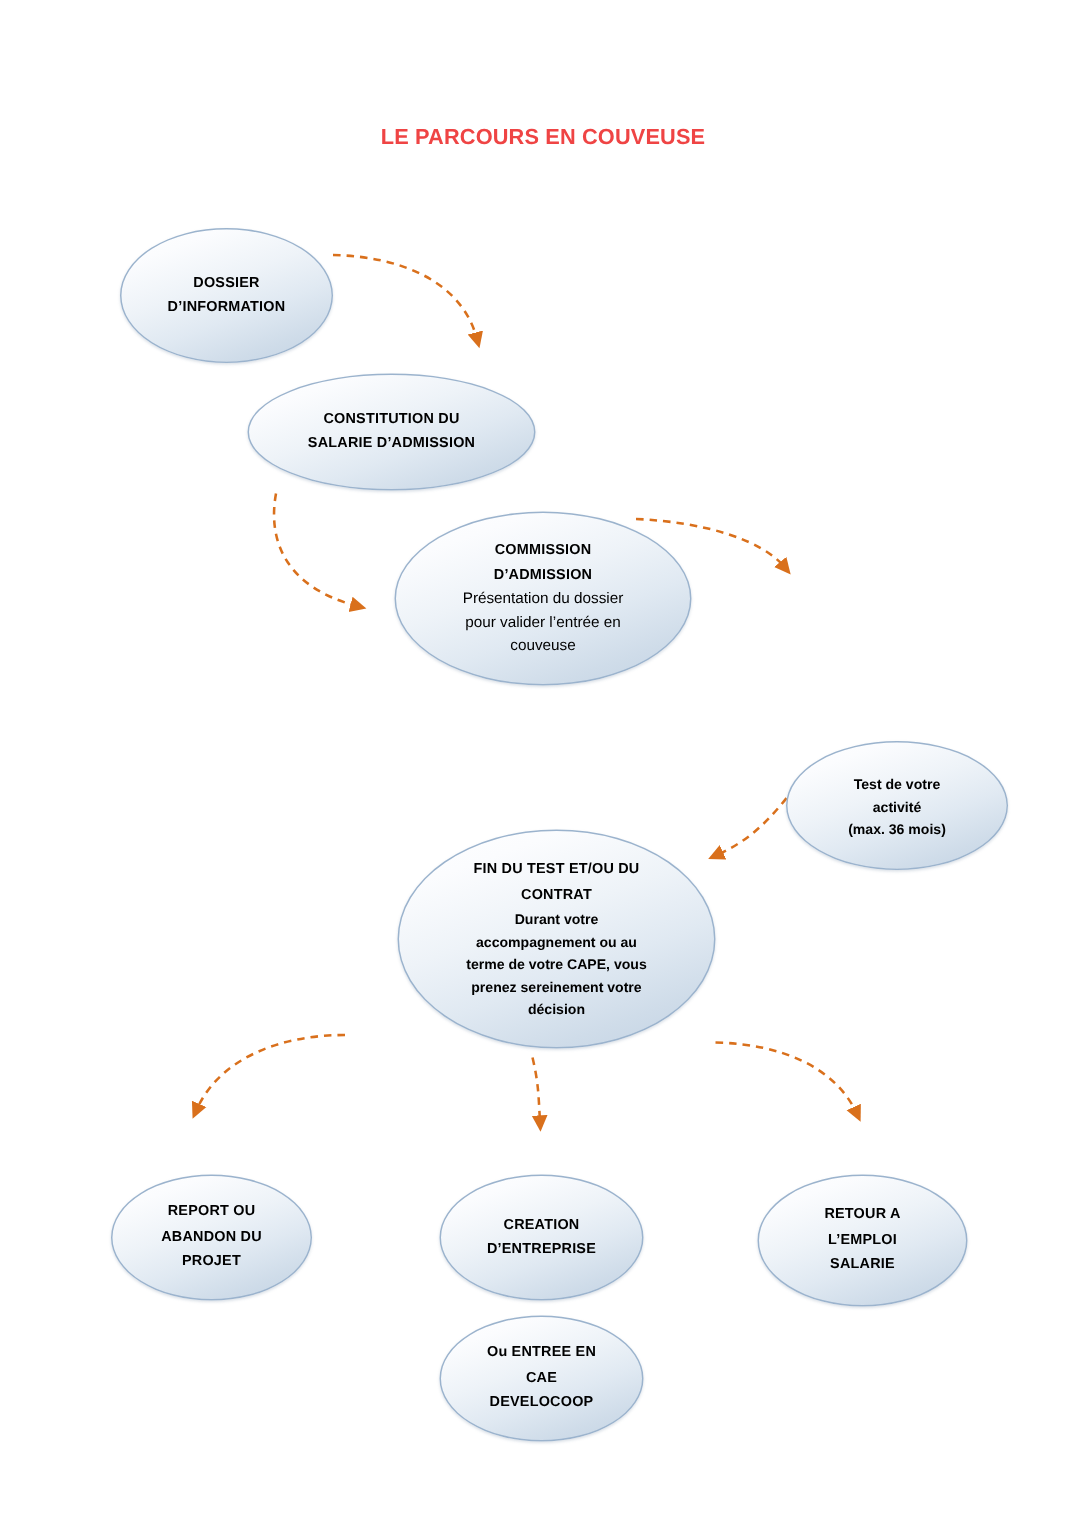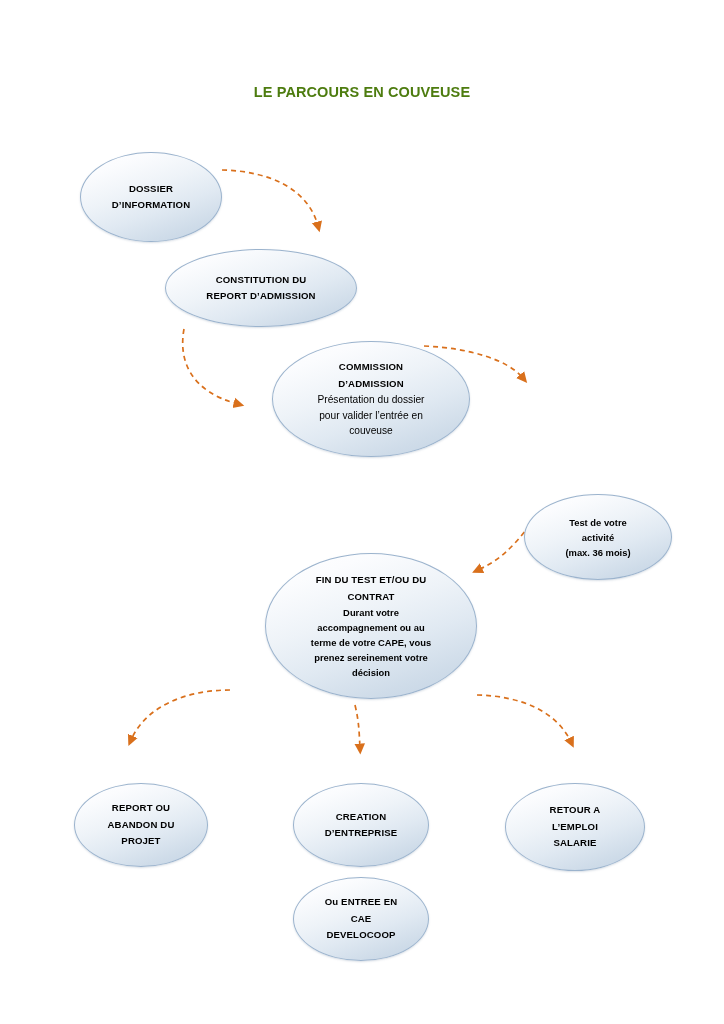--- a/index.html
+++ b/index.html
@@ -24,21 +24,21 @@
   }
 
   #diagram-title {
     position: absolute;
     left: 0;
     top: 84px;
     width: 724px;
     text-align: center;
     font-size: 14.5px;
     font-weight: bold;
-    color: #4d7c0f;
+    color: #ef4444;
     letter-spacing: 0.1px;
   }
 
   
   #arrow-layer {
     position: absolute;
     left: 0; top: 0;
     width: 724px;
     height: 1024px;
   }
@@ -81,21 +81,21 @@
   .node .t-bold-sm {
     font-weight: bold;
     font-size: 9.4px;
     line-height: 15px;
     white-space: pre-line;
   }
 
   
   #node-reunion          { left: 80px;  top: 152px; width: 142px; height: 90px; }
   #node-constitution     { left: 165px; top: 249px; width: 192px; height: 78px; }
-  #node-commission       { left: 272px; top: 341px; width: 198px; height: 116px; }
+  #node-commission       { left: 263px; top: 341px; width: 198px; height: 116px; }
   #node-signature        { left: 472px; top: 412px; width: 142px; height: 84px; }
   #node-test             { left: 524px; top: 494px; width: 148px; height: 86px; }
   #node-fin              { left: 265px; top: 553px; width: 212px; height: 146px; }
   #node-report           { left: 74px;  top: 783px; width: 134px; height: 84px; }
   #node-creation         { left: 293px; top: 783px; width: 136px; height: 84px; }
   #node-retour           { left: 505px; top: 783px; width: 140px; height: 88px; }
   #node-cae              { left: 293px; top: 877px; width: 136px; height: 84px; }
 </style>
 </head>
 <body>
@@ -122,21 +122,21 @@
     </g>
   </svg>
 
   <div class="node" id="node-reunion">
     <div class="t-bold">DOSSIER
 D’INFORMATION</div>
   </div>
 
   <div class="node" id="node-constitution">
     <div class="t-bold">CONSTITUTION DU
-REPORT D’ADMISSION</div>
+SALARIE D’ADMISSION</div>
   </div>
 
   <div class="node" id="node-commission">
     <div class="t-bold">COMMISSION
 D’ADMISSION</div>
     <div class="t-reg">Présentation du dossier
 pour valider l’entrée en
 couveuse</div>
   </div>
 

